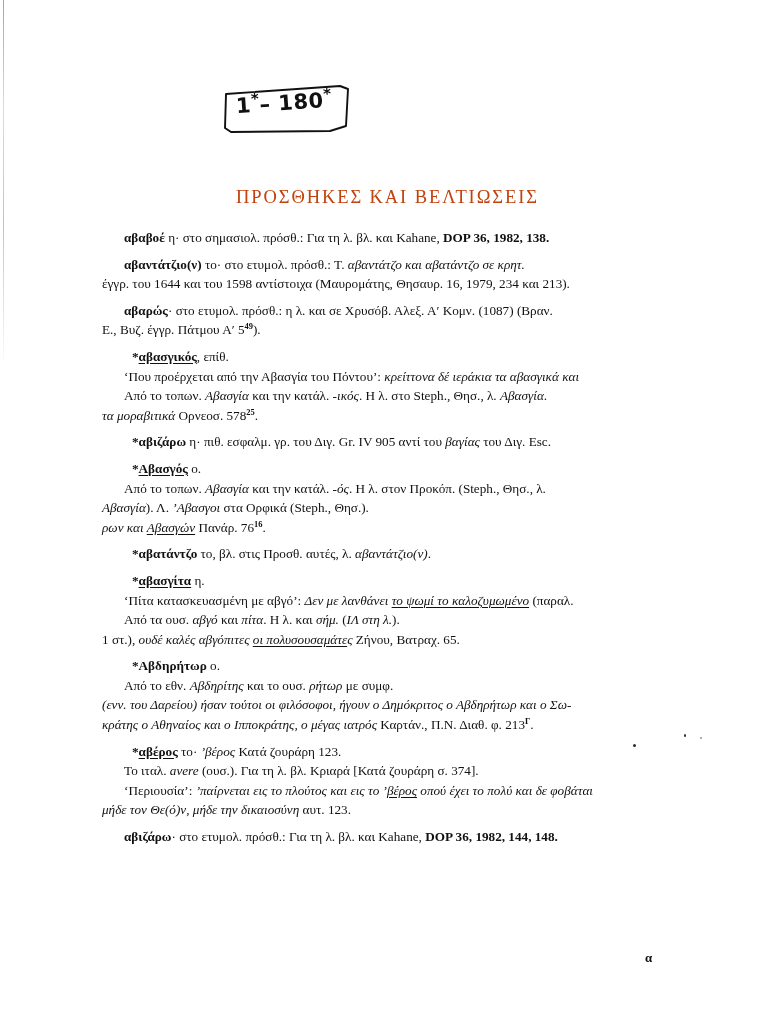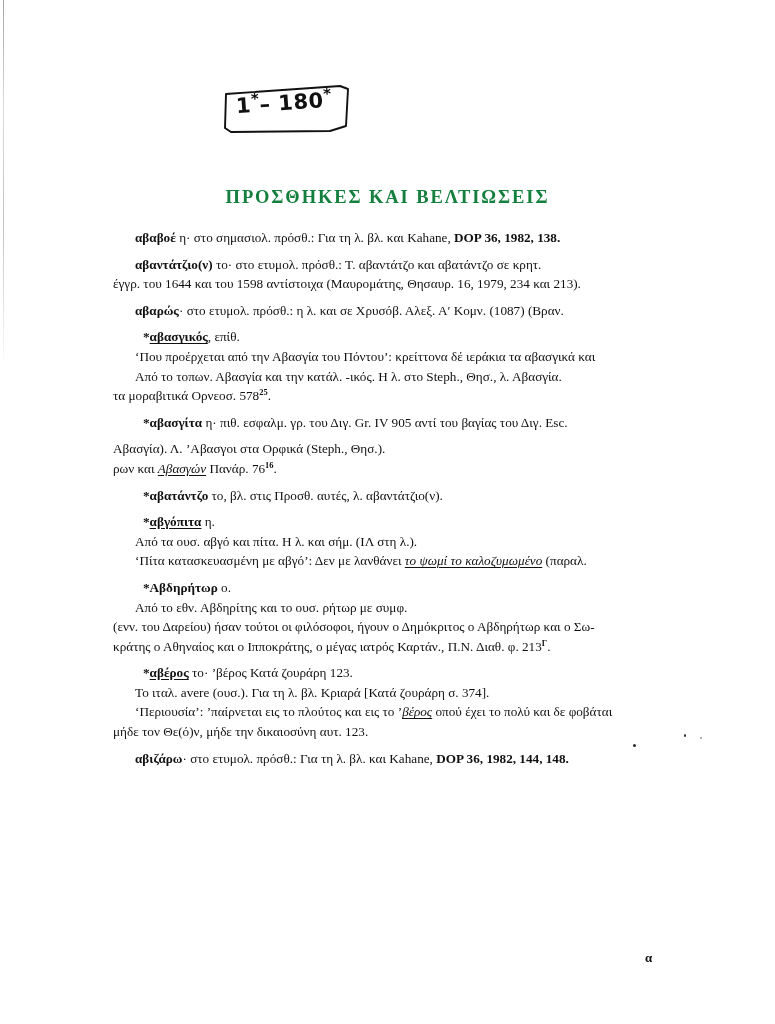--- a/index.html
+++ b/index.html
@@ -58,47 +58,47 @@
   }
 
   .page-title {
     position: absolute;
     left: 0;
     top: 187px;
     width: 775px;
     text-align: center;
     font-size: 18.5px;
     letter-spacing: 1.9px;
-    font-weight: 700;
-    color: #15803d;
+    font-weight: 400;
+    color: #c2410c;
   }
 
   .body-col {
     position: absolute;
-    left: 113px;
+    left: 102px;
     top: 228px;
     width: 545px;
     font-size: 13.2px;
     line-height: 19.6px;
     text-align: justify;
   }
 
   .entry { margin: 0 0 7px 0; }
   p.ln {
     margin: 0;
     text-indent: 0;
     text-align: justify;
     text-align-last: left;
   }
   p.ln.ind    { text-indent: 22px; }
   p.ln.ind-lg { text-indent: 30px; }
 
   .hw   { font-weight: bold; }
   .hw-u { font-weight: bold; text-decoration: underline; text-underline-offset: 2px; margin-top: 17px; }
-  .it   { }
+  .it   { font-style: italic; }
   .it-u { font-style: italic; text-decoration: underline; text-underline-offset: 2px; }
   .rm   { font-style: normal; }
   .bd   { font-weight: bold; }
   sup   { font-size: 0.64em; vertical-align: super; line-height: 0; font-weight: bold; }
 
   .folio {
     position: absolute;
     left: 645px;
     top: 950px;
     font-size: 13px;
@@ -131,41 +131,45 @@
   <div class="body-col" id="body-col">
       <div class="entry">
         <p class="ln ind"><span class="hw">αβαβοέ</span><span class="rm"> η· στο σημασιολ. πρόσθ.: Για τη λ. βλ. και Kahane, </span><span class="bd">DOP 36, 1982, 138.</span></p>
       </div>
       <div class="entry">
         <p class="ln ind"><span class="hw">αβαντάτζιο(ν)</span><span class="rm"> το· στο ετυμολ. πρόσθ.: Τ. </span><span class="it">αβαντάτζο και αβατάντζο σε κρητ.</span></p>
         <p class="ln"><span class="rm">έγγρ. του 1644 και του 1598 αντίστοιχα (Μαυρομάτης, Θησαυρ. 16, 1979, 234 και 213).</span></p>
       </div>
       <div class="entry">
         <p class="ln ind"><span class="hw">αβαρώς</span><span class="rm">· στο ετυμολ. πρόσθ.: η λ.  και σε Χρυσόβ. Αλεξ. Α′ Κομν. (1087)  (Βραν.</span></p>
+        <p class="ln"><span class="rm">Ε., Βυζ. έγγρ. Πάτμου Α′ 5</span><sup>49</sup><span class="rm">).</span></p>
       </div>
       <div class="entry">
         <p class="ln ind-lg"><span class="bd">*</span><span class="hw-u">αβασγικός</span><span class="rm">, επίθ.</span></p>
         <p class="ln ind"><span class="rm">‘Που προέρχεται από την Αβασγία του Πόντου’: </span><span class="it">κρείττονα δέ ιεράκια τα αβασγικά και</span></p>
         <p class="ln ind"><span class="rm">Από το τοπων. </span><span class="it">Αβασγία</span><span class="rm"> και την κατάλ. </span><span class="it">-ικός</span><span class="rm">. Η λ. στο Steph., Θησ., λ. </span><span class="it">Αβασγία</span><span class="rm">.</span></p>
         <p class="ln"><span class="it">τα μοραβιτικά</span><span class="rm"> Ορνεοσ. 578</span><sup>25</sup><span class="rm">.</span></p>
       </div>
       <div class="entry">
-        <p class="ln ind-lg"><span class="hw">*αβασγίτα</span><span class="rm">  η· πιθ. εσφαλμ. γρ. του Διγ. Gr. IV 905 αντί του </span><span class="it">βαγίας</span><span class="rm"> του Διγ. Esc.</span></p>
+        <p class="ln ind-lg"><span class="hw">*αβιζάρω</span><span class="rm">  η· πιθ. εσφαλμ. γρ. του Διγ. Gr. IV 905 αντί του </span><span class="it">βαγίας</span><span class="rm"> του Διγ. Esc.</span></p>
       </div>
       <div class="entry">
+        <p class="ln ind-lg"><span class="bd">*</span><span class="hw-u">Αβασγός</span><span class="rm"> ο.</span></p>
+        <p class="ln ind"><span class="rm">Από το τοπων. </span><span class="it">Αβασγία</span><span class="rm"> και την κατάλ. </span><span class="it">-ός</span><span class="rm">. Η λ. στον Προκόπ. (Steph., Θησ., λ.</span></p>
         <p class="ln"><span class="it">Αβασγία</span><span class="rm">). Λ. </span><span class="it">’Αβασγοι</span><span class="rm"> στα Ορφικά (Steph., Θησ.).</span></p>
         <p class="ln"><span class="it">ρων και </span><span class="it-u">Αβασγών</span><span class="rm"> Πανάρ. 76</span><sup>16</sup><span class="rm">.</span></p>
       </div>
       <div class="entry">
         <p class="ln ind-lg"><span class="hw">*αβατάντζο</span><span class="rm">  το, βλ. στις Προσθ. αυτές, λ. </span><span class="it">αβαντάτζιο(ν)</span><span class="rm">.</span></p>
       </div>
       <div class="entry">
-        <p class="ln ind-lg"><span class="bd">*</span><span class="hw-u">αβγόπιτα</span><span class="rm"> η.</span></p>
+        <p class="ln ind-lg"><span class="bd">*</span><span class="hw-u">αβασγίτα</span><span class="rm"> η.</span></p>
+        <p class="ln ind"><span class="rm">‘Πίτα κατασκευασμένη με αβγό’: </span><span class="it">Δεν με λανθάνει </span><span class="it-u">το ψωμί το καλοζυμωμένο</span><span class="rm"> (παραλ.</span></p>
         <p class="ln ind"><span class="rm">Από τα ουσ. </span><span class="it">αβγό</span><span class="rm"> και </span><span class="it">πίτα</span><span class="rm">. Η λ. και </span><span class="it">σήμ.</span><span class="rm"> (</span><span class="it">ΙΛ στη λ.</span><span class="rm">).</span></p>
-        <p class="ln ind"><span class="rm">‘Πίτα κατασκευασμένη με αβγό’: </span><span class="it">Δεν με λανθάνει </span><span class="it-u">το ψωμί το καλοζυμωμένο</span><span class="rm"> (παραλ.</span></p>
+        <p class="ln"><span class="rm">1 στ.), </span><span class="it">ουδέ καλές αβγόπιτες </span><span class="it-u">οι πολυσουσαμάτε</span><span class="it">ς</span><span class="rm"> Ζήνου, Βατραχ. 65.</span></p>
       </div>
       <div class="entry">
         <p class="ln ind-lg"><span class="hw">*Αβδηρήτωρ</span><span class="rm"> ο.</span></p>
         <p class="ln ind"><span class="rm">Από το εθν. </span><span class="it">Αβδηρίτης</span><span class="rm"> και το ουσ. </span><span class="it">ρήτωρ</span><span class="rm"> με συμφ.</span></p>
         <p class="ln"><span class="it">(ενν. του Δαρείου) ήσαν τούτοι οι φιλόσοφοι, ήγουν ο Δημόκριτος ο Αβδηρήτωρ και ο Σω-</span></p>
         <p class="ln"><span class="it">κράτης ο Αθηναίος και ο Ιπποκράτης, ο μέγας ιατρός</span><span class="rm"> Καρτάν., Π.Ν. Διαθ. φ. 213</span><sup>Γ</sup><span class="rm">.</span></p>
       </div>
       <div class="entry">
         <p class="ln ind-lg"><span class="bd">*</span><span class="hw-u">αβέρος</span><span class="rm">  το· </span><span class="it">’βέρος</span><span class="rm"> Κατά ζουράρη 123.</span></p>
         <p class="ln ind"><span class="rm">Το ιταλ. </span><span class="it">avere</span><span class="rm"> (ουσ.). Για τη λ. βλ. Κριαρά [Κατά ζουράρη σ. 374].</span></p>

